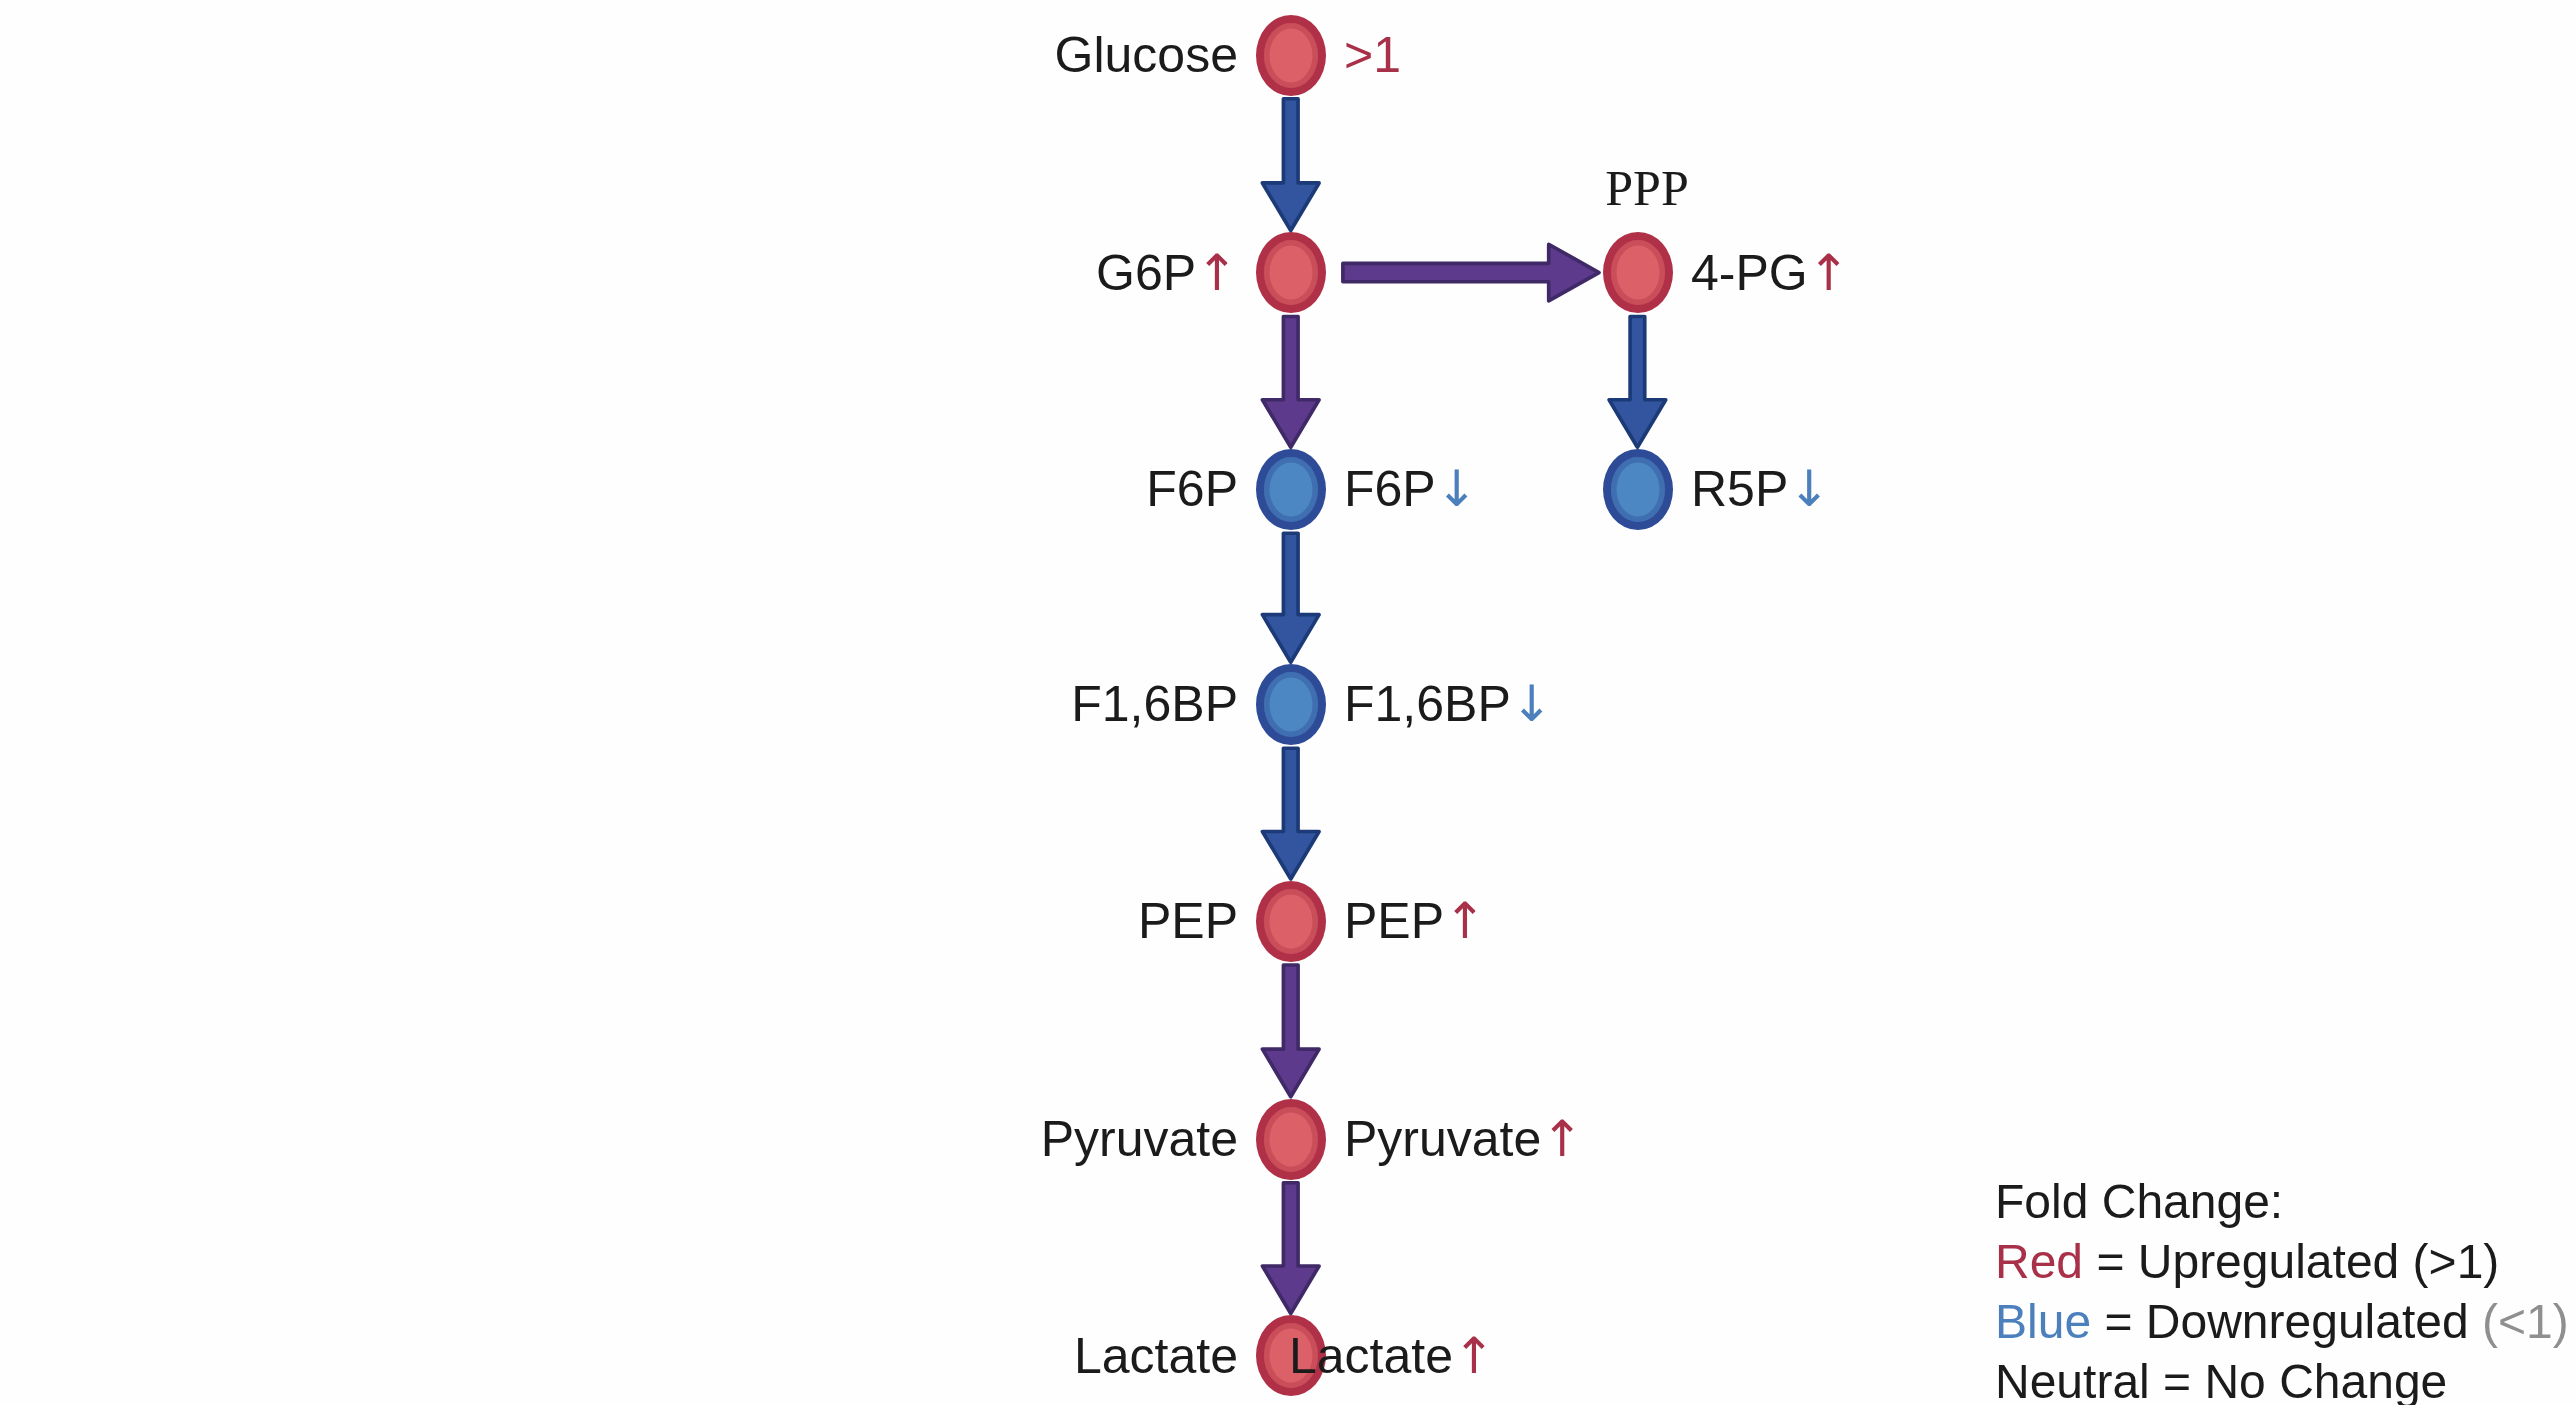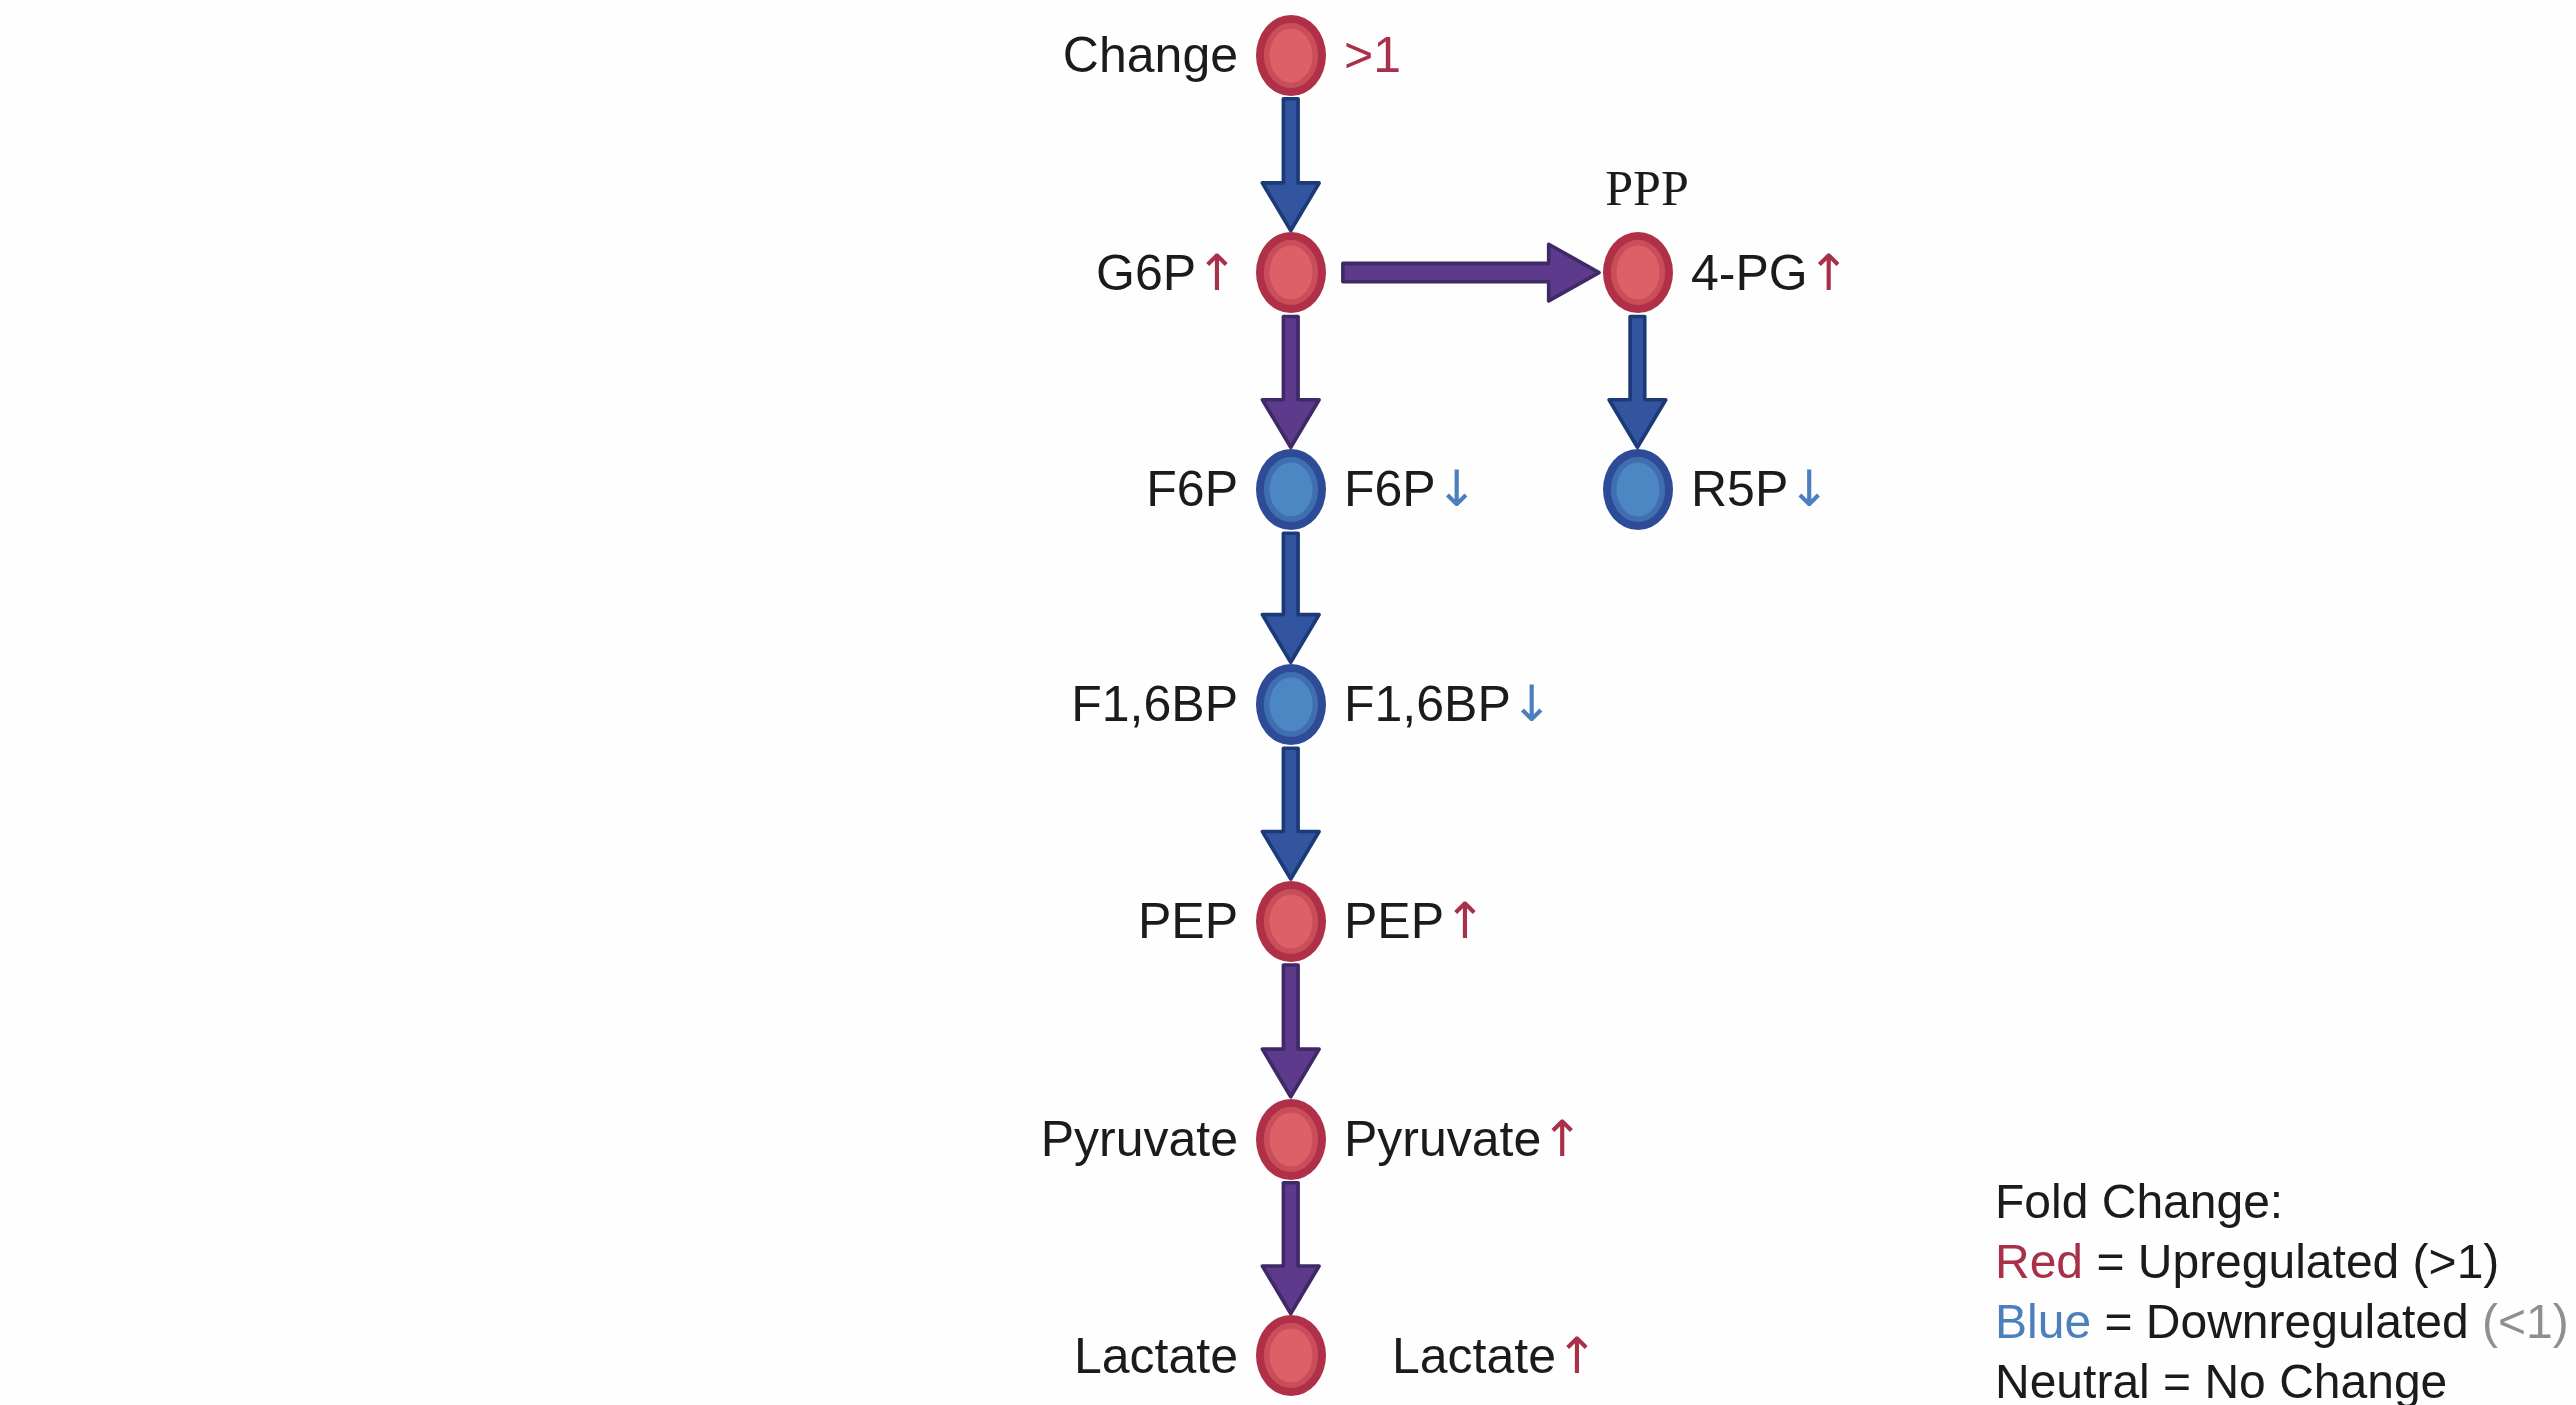--- a/index.html
+++ b/index.html
@@ -77,21 +77,21 @@
   <div class="node red" style="left:1256px; top:232px"></div>
   <div class="node red" style="left:1603px; top:232px"></div>
   <div class="node blue" style="left:1256px; top:449px"></div>
   <div class="node blue" style="left:1603px; top:449px"></div>
   <div class="node blue" style="left:1256px; top:664px"></div>
   <div class="node red" style="left:1256px; top:881px"></div>
   <div class="node red" style="left:1256px; top:1099px"></div>
   <div class="node red" style="left:1256px; top:1315px"></div>
 
   <div class="nlabel left" style="left:1238px; top:55px">
-    <span>Change</span>
+    <span>Glucose</span>
   </div>
   <div class="nlabel right red-text" style="left:1344px; top:55px">
     <span>&gt;1</span>
   </div>
 
   <div class="nlabel left" style="left:1238px; top:273px">
     <span>G6P</span><span class="red-text arrow-glyph">↑</span>
   </div>
 
   <div class="nlabel top" style="left:1647px; top:188px">
@@ -128,21 +128,21 @@
   <div class="nlabel left" style="left:1238px; top:1139px">
     <span>Pyruvate</span>
   </div>
   <div class="nlabel right" style="left:1344px; top:1139px">
     <span>Pyruvate</span><span class="red-text arrow-glyph">↑</span>
   </div>
 
   <div class="nlabel left" style="left:1238px; top:1356px">
     <span>Lactate</span>
   </div>
-  <div class="nlabel right" style="left:1392px; top:1356px">
+  <div class="nlabel right" style="left:1289px; top:1356px">
     <span>Lactate</span><span class="red-text arrow-glyph">↑</span>
   </div>
 
   <div class="legend">
     <div>
       <span>Fold Change:</span>
     </div>
     <div>
       <span class="red-text">Red</span><span> = Upregulated (&gt;1)</span>
     </div>

